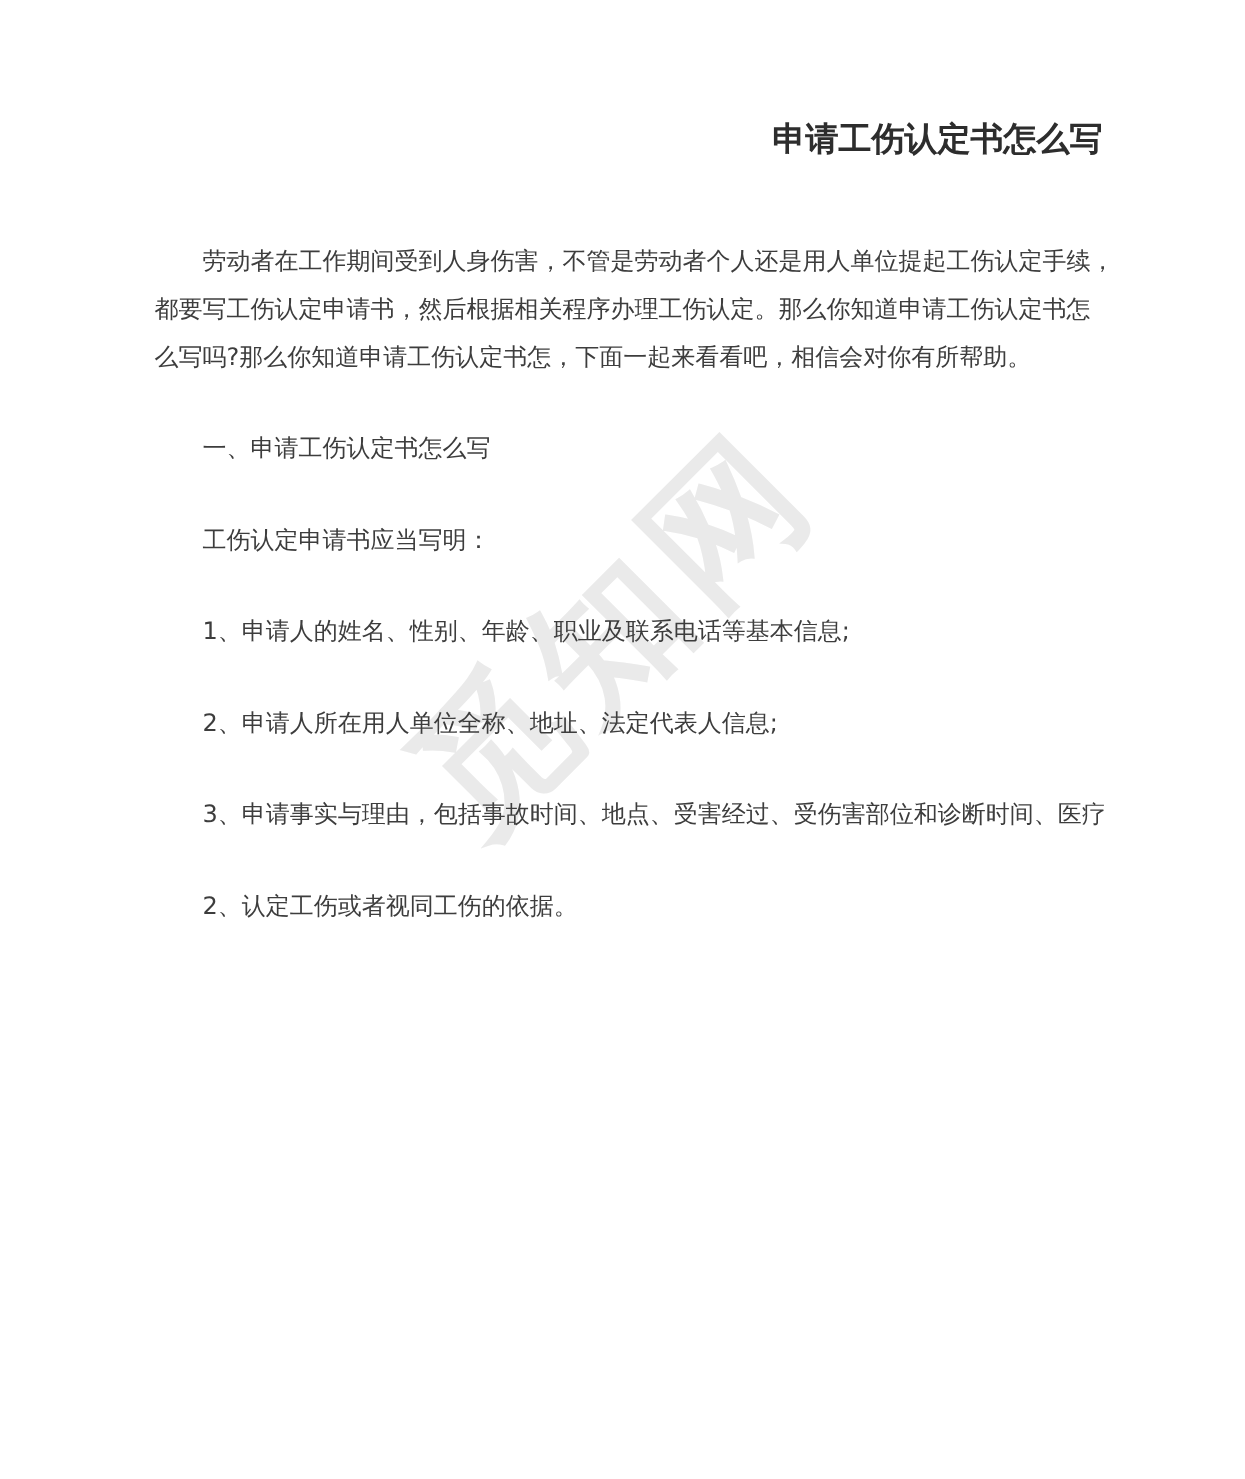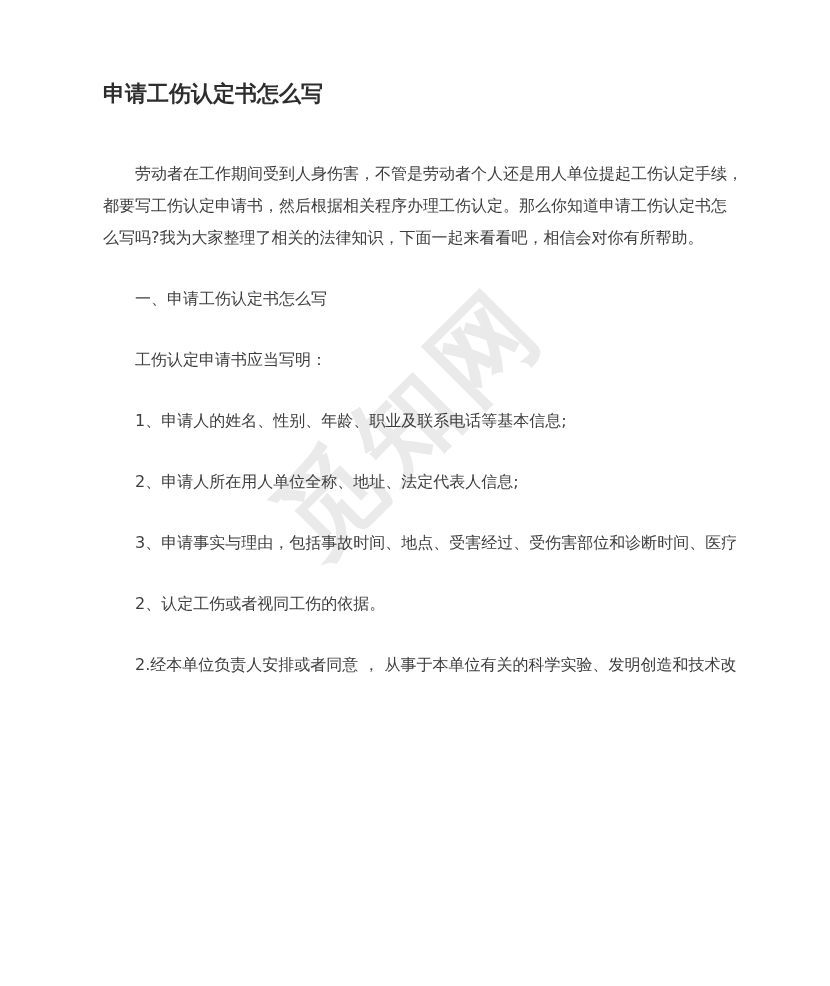--- a/index.html
+++ b/index.html
@@ -36,21 +36,21 @@
     z-index: 1;
     color: #3d3d3d;
     font-size: 16px;
   }
   .doc-title {
     margin: 82px 0 52px 0;
     font-size: 22px;
     line-height: 24px;
     font-weight: 700;
     color: #2d2d2d;
-    text-align: left;
+    text-align: right;
   }
   .para {
     margin: 0 0 29px 0;
   }
   .line {
     line-height: 32px;
     white-space: nowrap;
   }
   .line.first {
     text-indent: 32px;
@@ -62,38 +62,35 @@
 <div class="page">
   <div class="watermark">觅知网</div>
 
   <div class="content">
     <h1 class="doc-title">申请工伤认定书怎么写</h1>
 
     <div id="doc-body">
         <div class="para">
           <div class="line first">劳动者在工作期间受到人身伤害，不管是劳动者个人还是用人单位提起工伤认定手续，</div>
           <div class="line">都要写工伤认定申请书，然后根据相关程序办理工伤认定。那么你知道申请工伤认定书怎</div>
-          <div class="line">么写吗?我为大家整理了相关的法律知识，下面一起来看看吧，相信会对你有所帮助。</div>
+          <div class="line">么写吗?那么你知道申请工伤认定书怎，下面一起来看看吧，相信会对你有所帮助。</div>
         </div>
         <div class="para">
           <div class="line first">一、申请工伤认定书怎么写</div>
         </div>
         <div class="para">
           <div class="line first">工伤认定申请书应当写明：</div>
         </div>
         <div class="para">
           <div class="line first">1、申请人的姓名、性别、年龄、职业及联系电话等基本信息;</div>
         </div>
         <div class="para">
           <div class="line first">2、申请人所在用人单位全称、地址、法定代表人信息;</div>
         </div>
         <div class="para">
           <div class="line first">3、申请事实与理由，包括事故时间、地点、受害经过、受伤害部位和诊断时间、医疗</div>
         </div>
         <div class="para">
           <div class="line first">2、认定工伤或者视同工伤的依据。</div>
         </div>
-        <div class="para">
-          <div class="line first">2.经本单位负责人安排或者同意 ， 从事于本单位有关的科学实验、发明创造和技术改</div>
-        </div>
       </div>
   </div>
 </div>
 
 </body></html>

